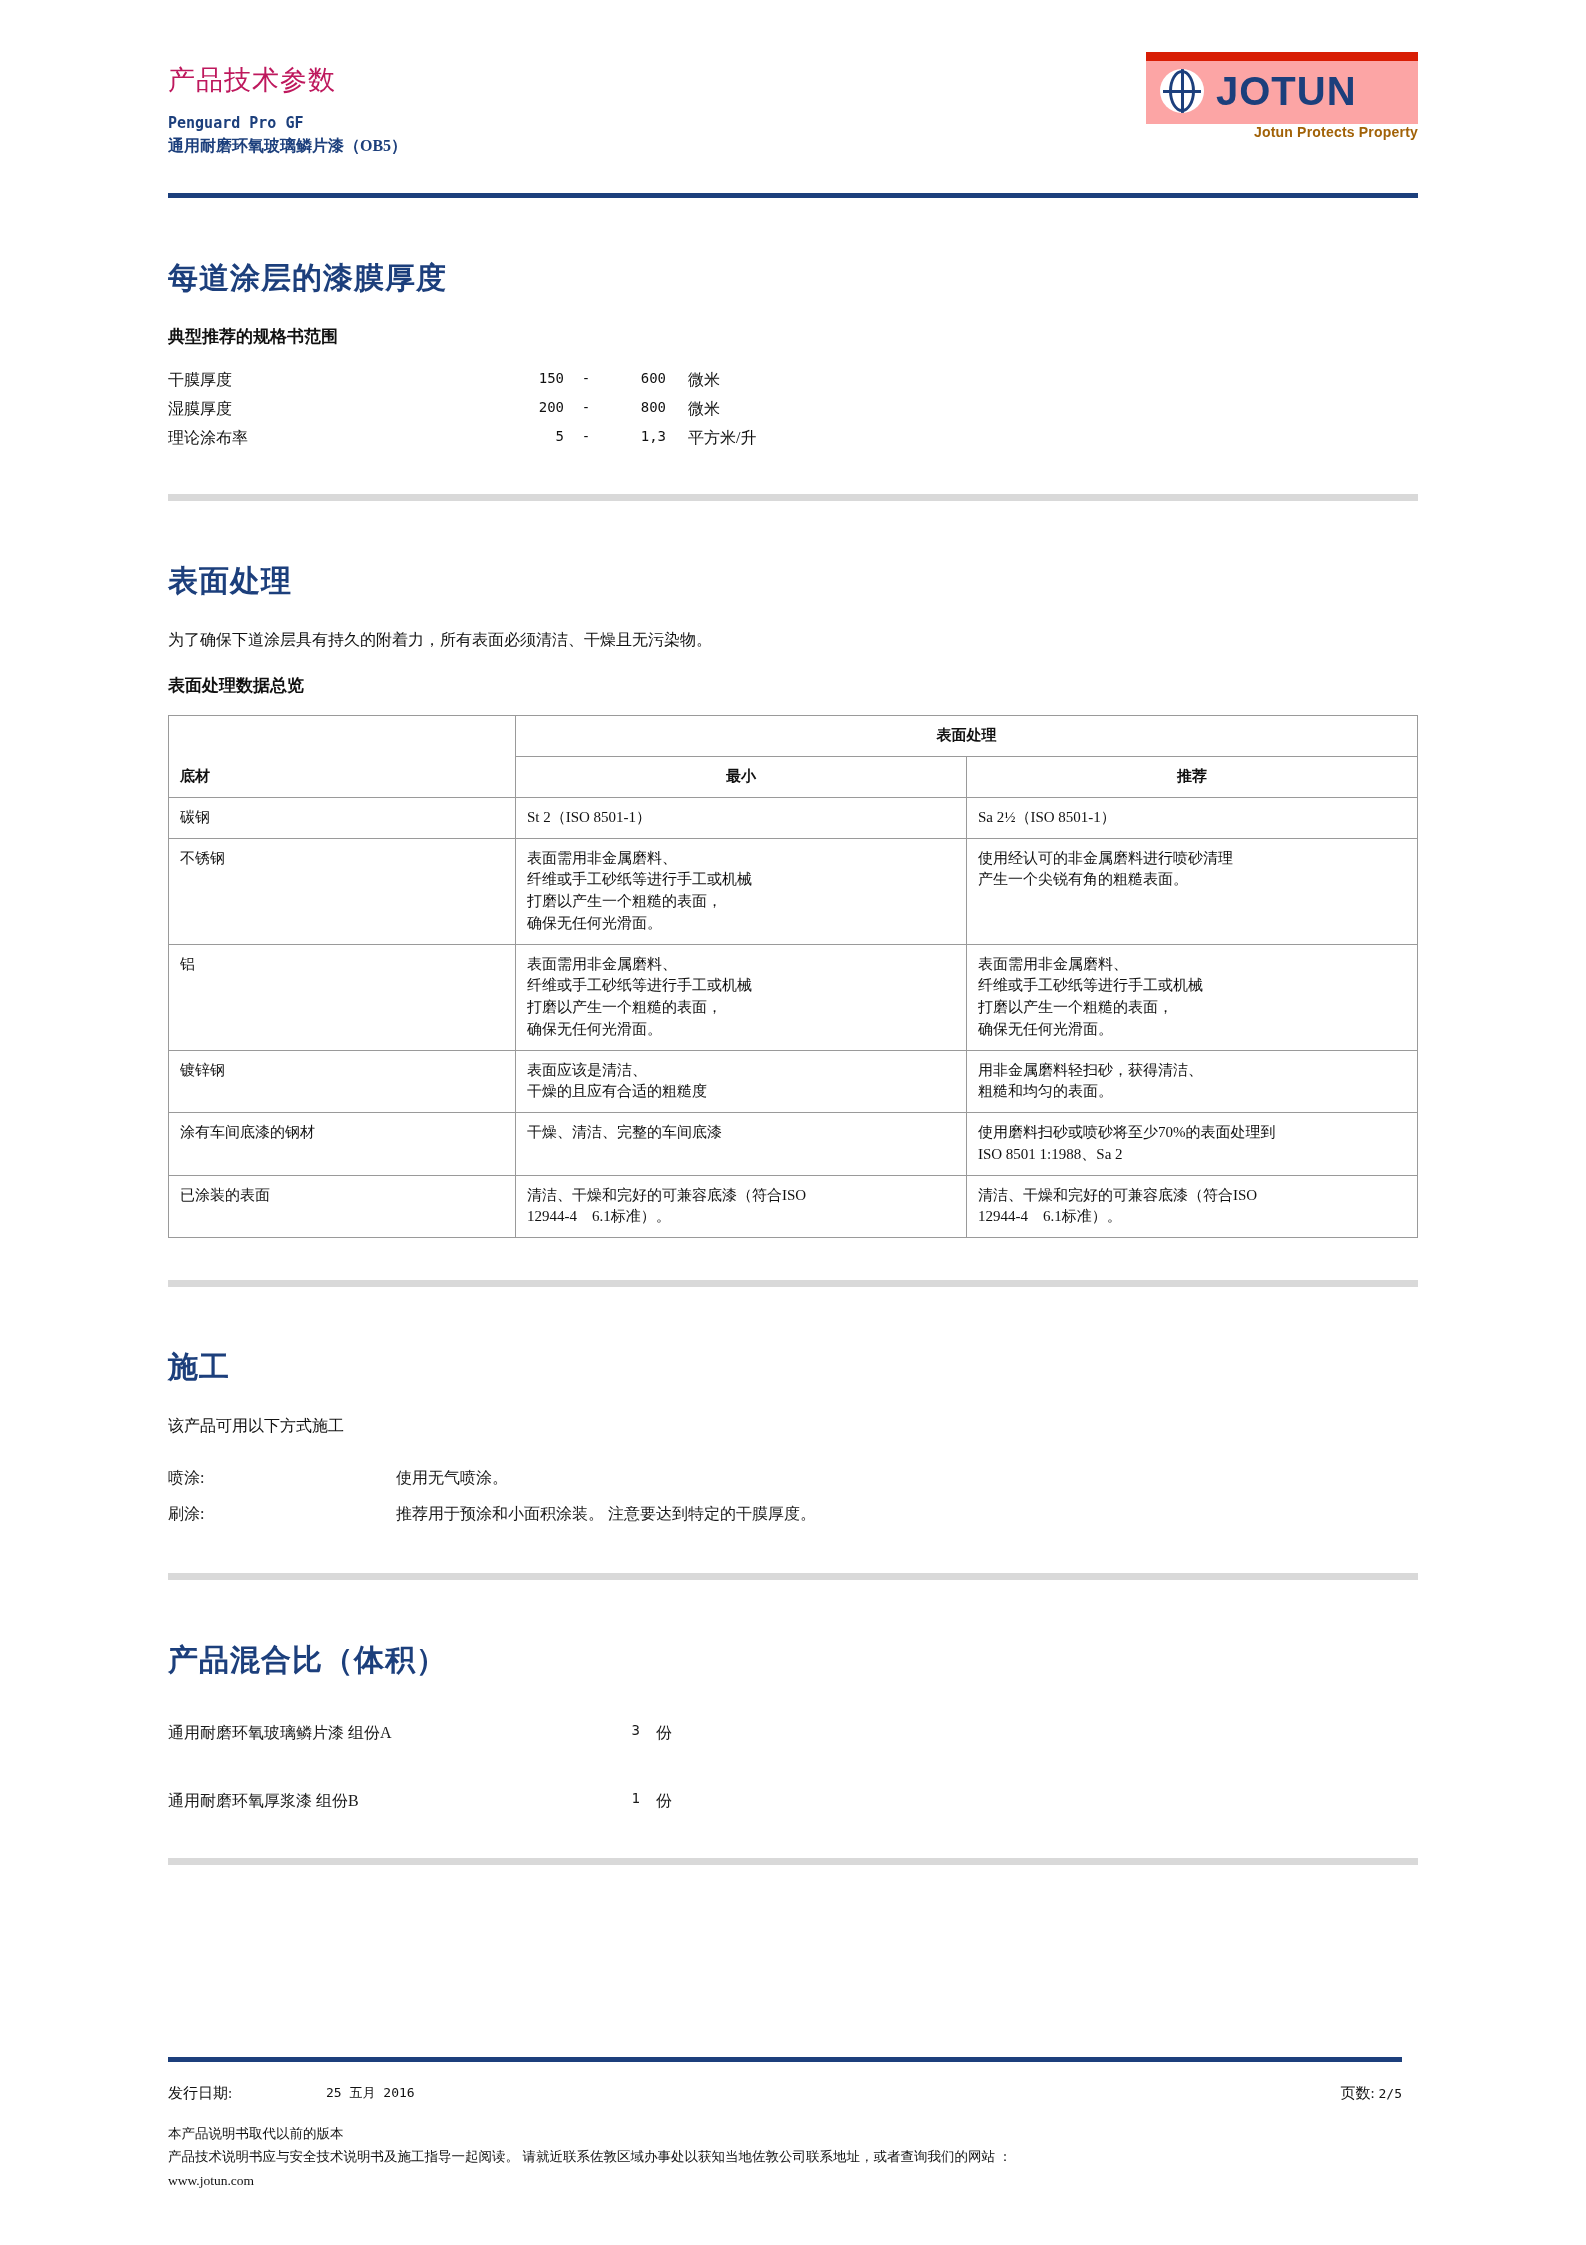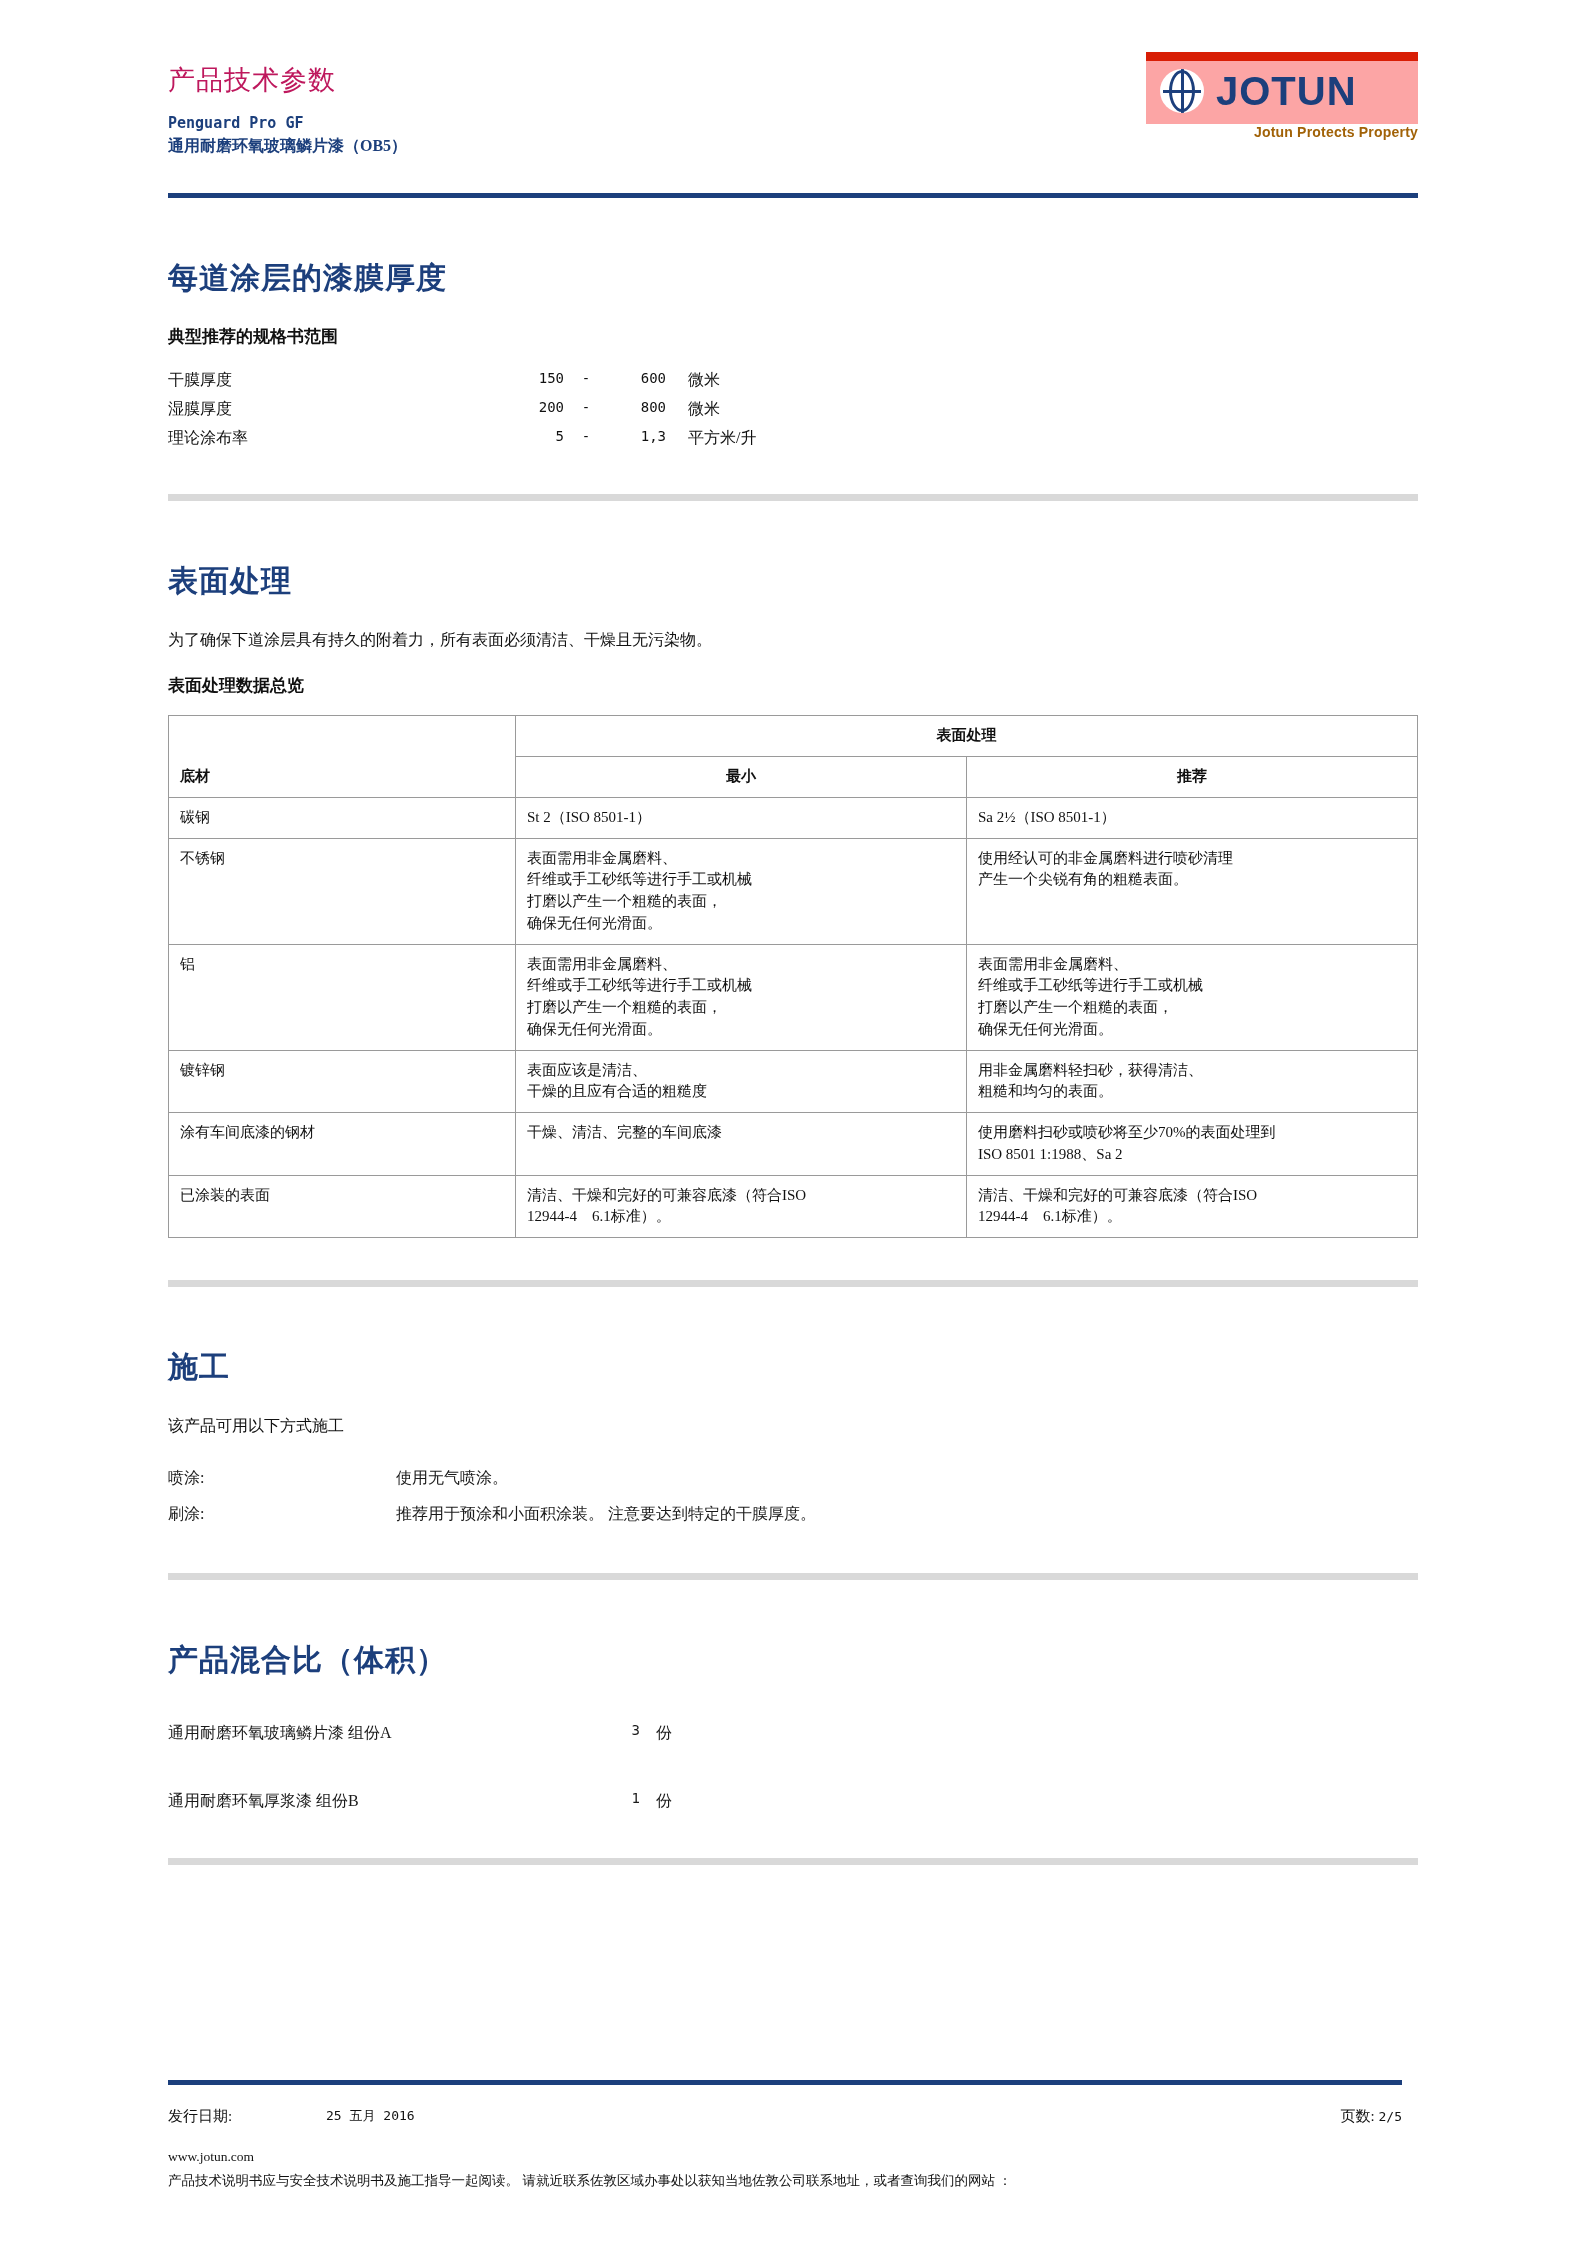--- a/index.html
+++ b/index.html
@@ -408,18 +408,19 @@
       <div class="issue-wrap">
         <div class="issue-label">发行日期:</div>
         <div class="issue-date">25 五月 2016</div>
       </div>
       <div class="page-num">
         <span>页数:</span>
         <span class="val">2/5</span>
       </div>
     </div>
     <div class="footer-note">
+      <div>本产品说明书取代以前的版本</div>
+      <div>产品技术说明书应与安全技术说明书及施工指导一起阅读。 请就近联系佐敦区域办事处以获知当地佐敦公司联系地址，或者查询我们的网站 ：</div>
       <div>www.jotun.com</div>
-      <div>产品技术说明书应与安全技术说明书及施工指导一起阅读。 请就近联系佐敦区域办事处以获知当地佐敦公司联系地址，或者查询我们的网站 ：</div>
     </div>
   </div>
 
 </div>
 
 </body></html>

